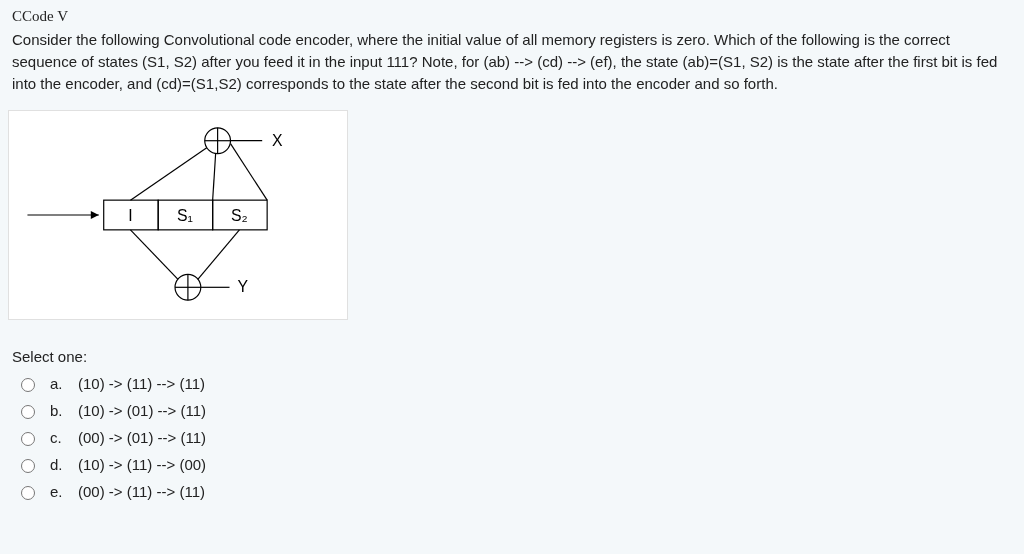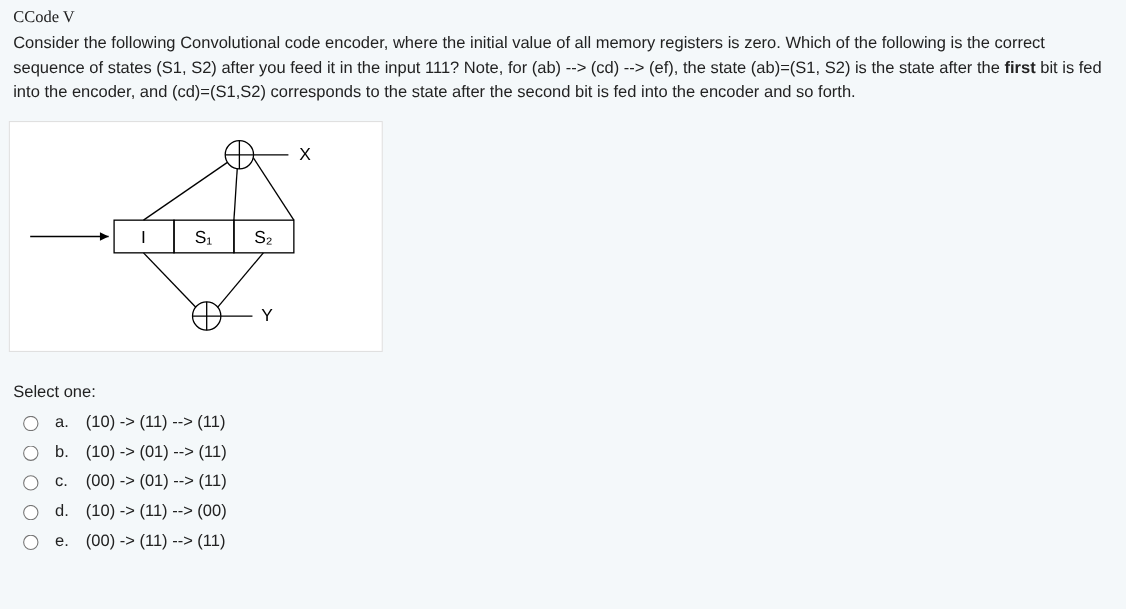--- a/index.html
+++ b/index.html
@@ -17,21 +17,21 @@
     color: #222;
     margin-bottom: 4px;
     font-family: Liberation Serif, serif;
   }
   .question {
     font-size: 15px;
     line-height: 1.45;
     color: #222;
     margin-bottom: 16px;
   }
-  .question b { font-weight: bold; }
+  .question b { font-weight: normal; }
   .diagram {
     width: 340px;
     height: 210px;
     background: #fff;
     border: 1px solid #e0e0e0;
     position: relative;
     margin-bottom: 28px;
     margin-left: -4px;
   }
   .diagram svg { width: 100%; height: 100%; }

